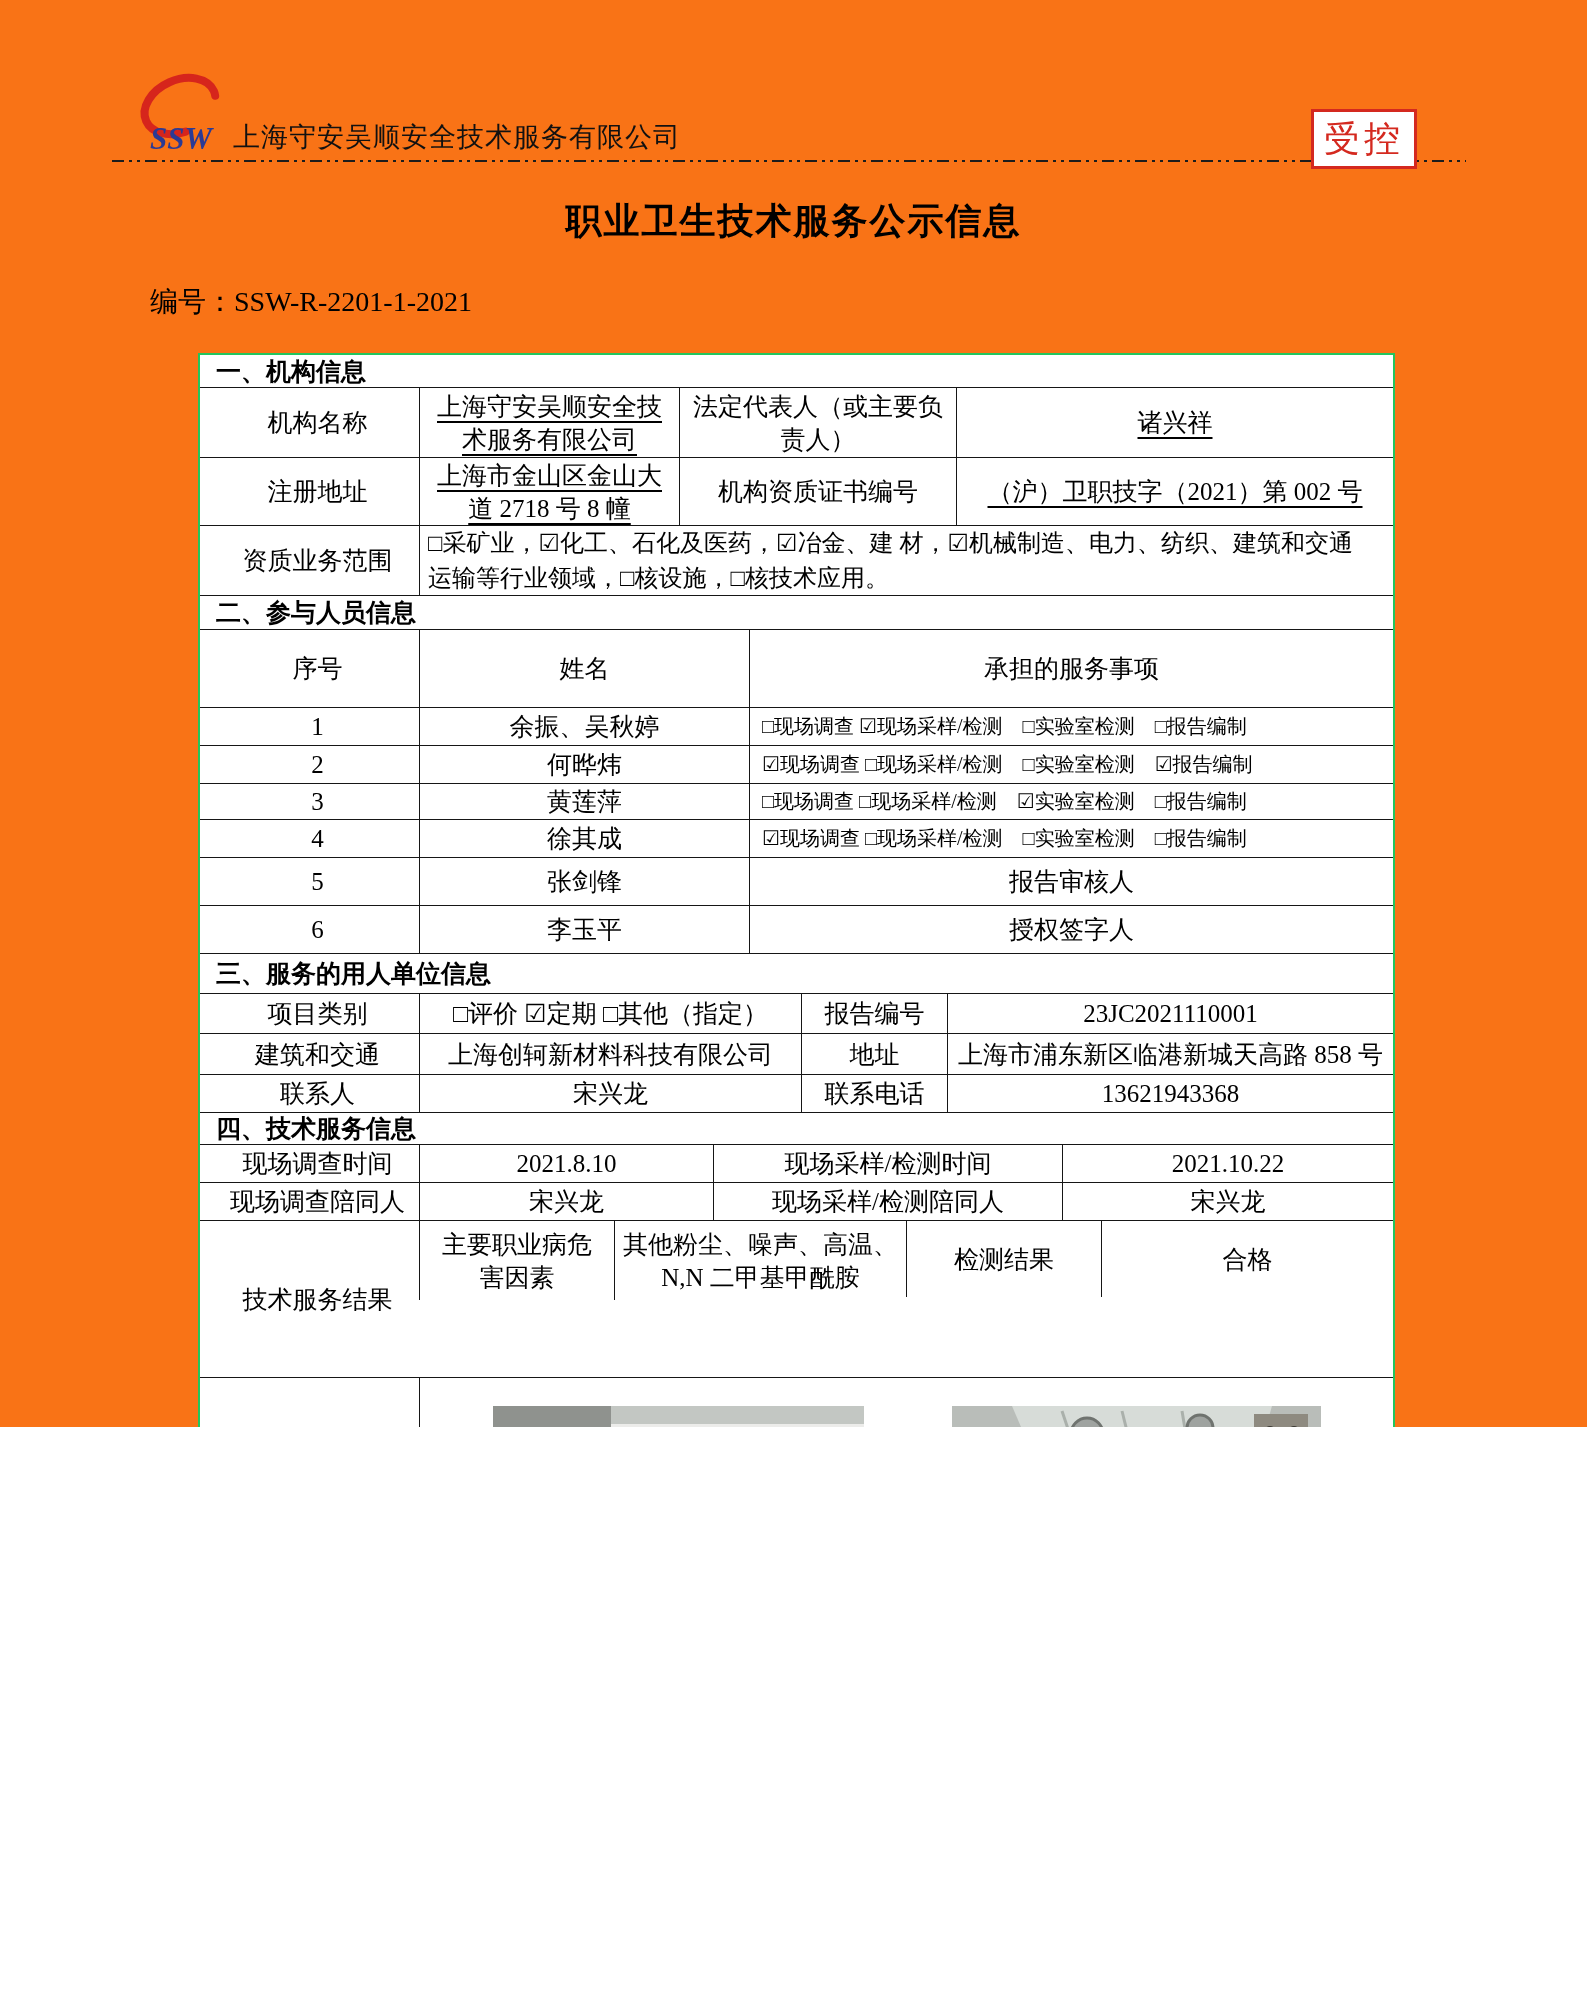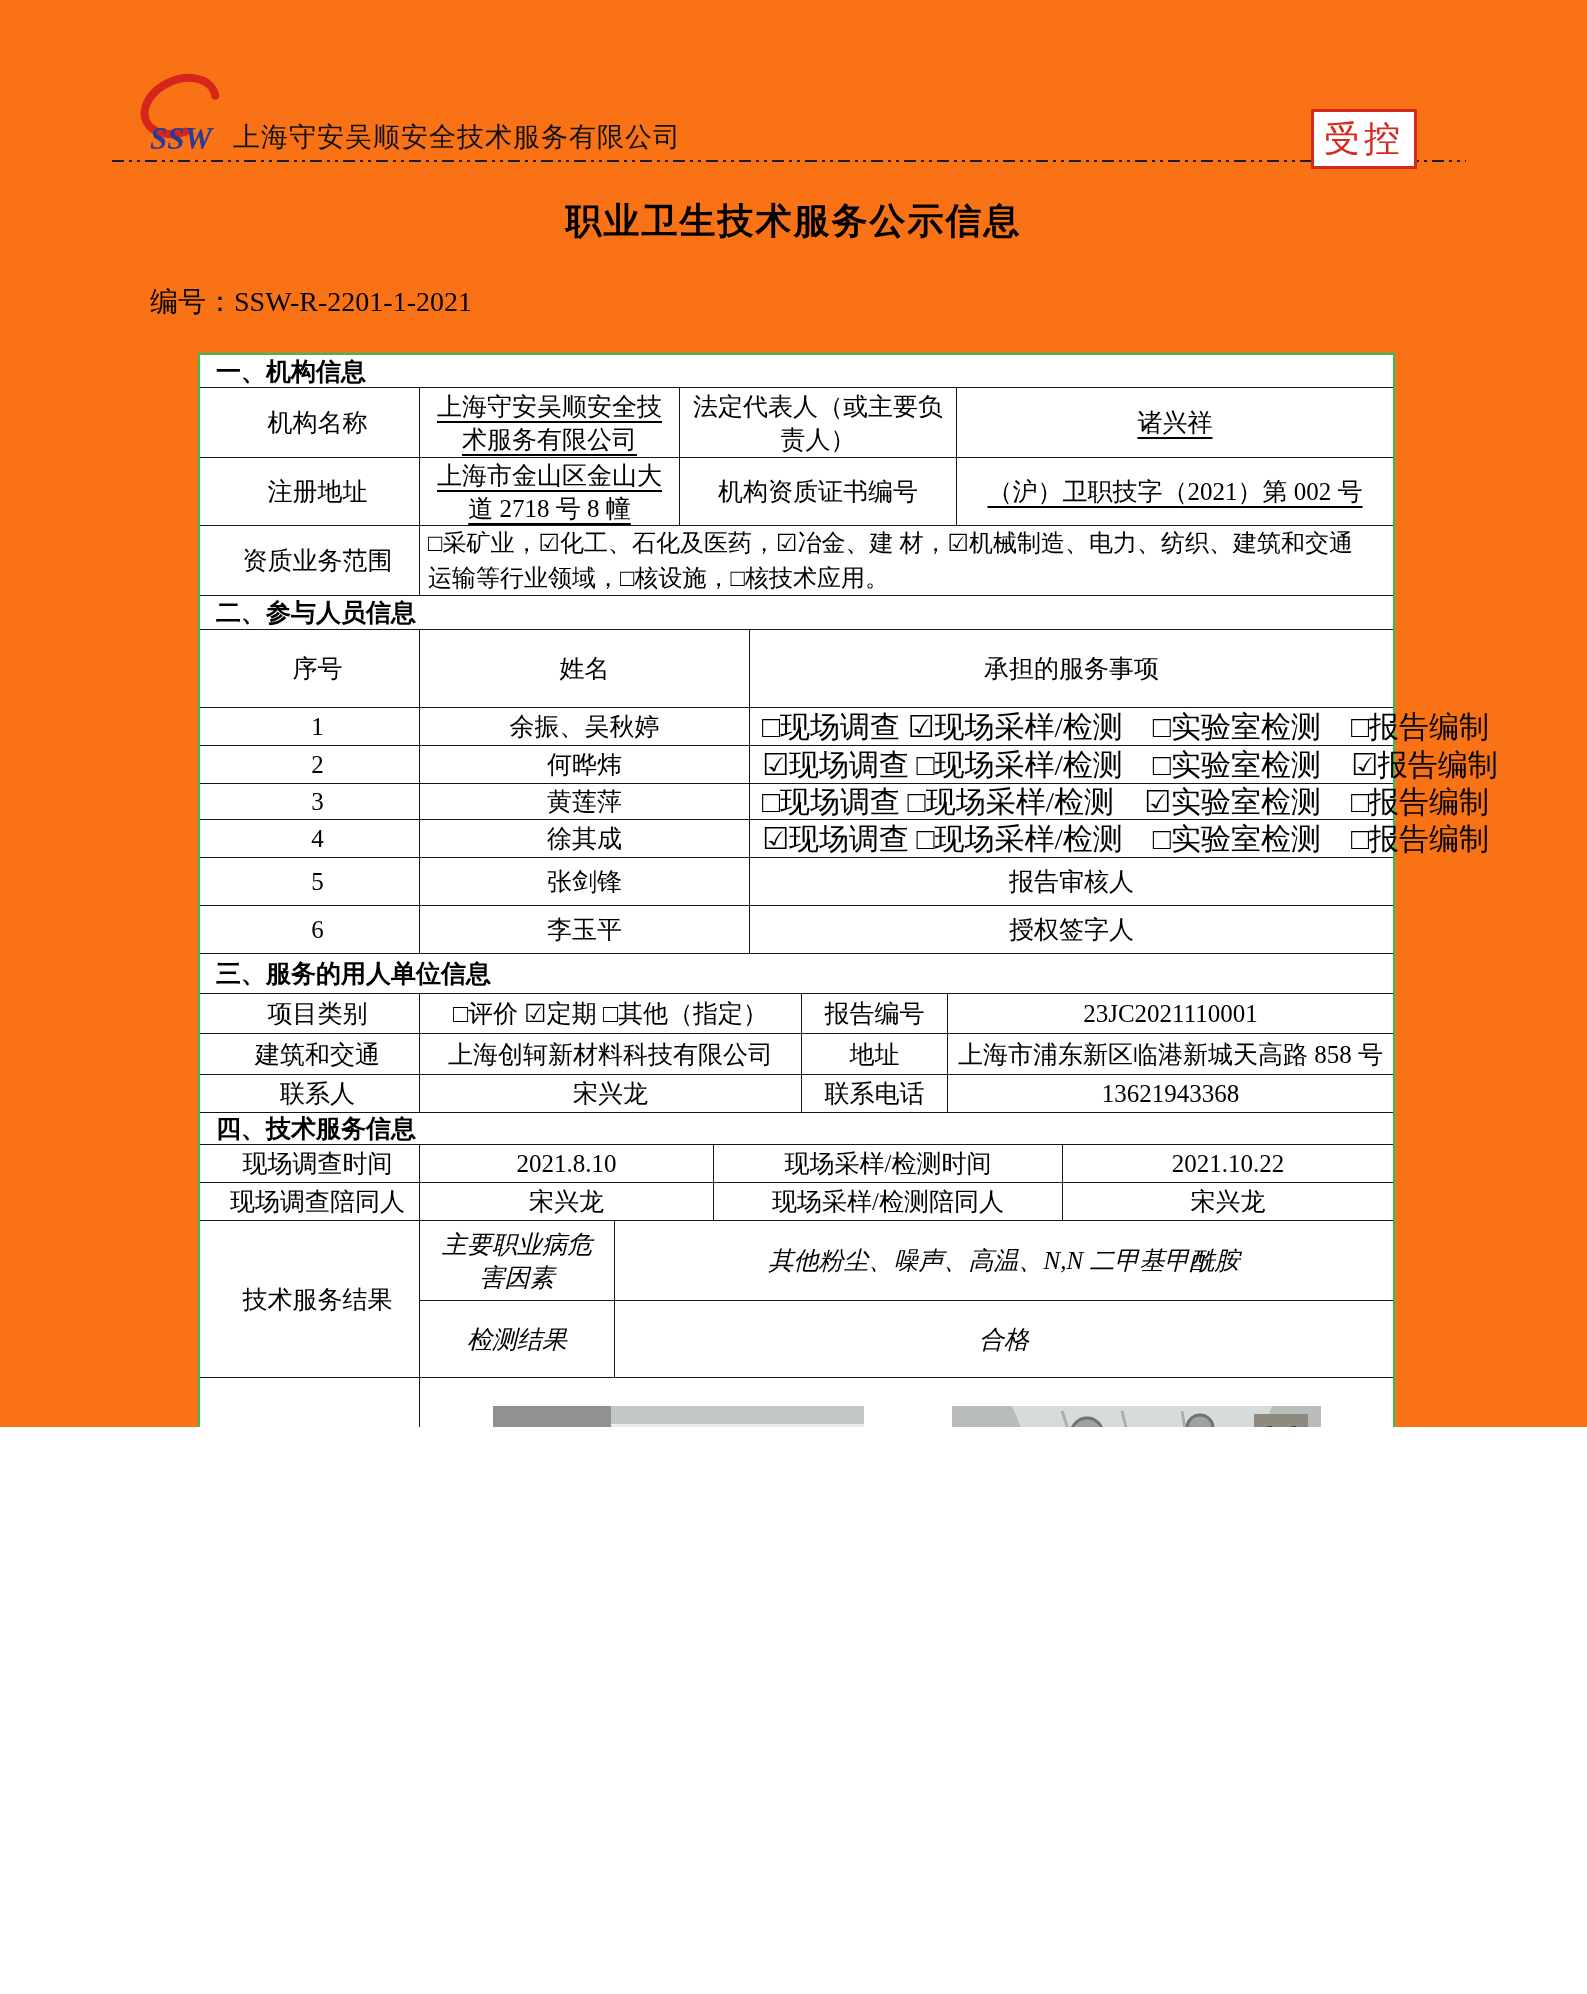--- a/index.html
+++ b/index.html
@@ -14,32 +14,32 @@
   .stamp{position:absolute;left:1311px;top:109px;width:100px;height:54px;border:3px solid #d4291f;
      background:#fff;color:#d4291f;font-size:36px;display:flex;align-items:center;justify-content:center;
      letter-spacing:4px;z-index:5;}
   .title{position:absolute;left:0;top:197px;width:1587px;text-align:center;
      font-size:36px;font-weight:bold;letter-spacing:2px;}
   .doc-no{position:absolute;left:150px;top:283px;font-size:28px;}
   
   .t{position:absolute;left:198px;top:353px;width:1197px;box-sizing:border-box;
      border:2px solid #22c55e;background:#fff;font-size:25px;}
   .row{display:flex;width:100%;}
-  .vstack{display:flex;flex-direction:column;flex:1 1 auto;min-width:0;font-style:italic;}
+  .vstack{display:flex;flex-direction:row;flex:1 1 auto;min-width:0;}
   .cell{box-sizing:border-box;border-left:1px solid #161616;border-top:1px solid #161616;
      display:flex;align-items:center;justify-content:center;text-align:center;
      padding:2px 8px;line-height:1.32;flex:0 0 auto;min-width:0;}
   .nl{border-left:none;padding-left:24px;}
   .nt{border-top:none;}
   .grow{flex:1 1 auto;}
   .sec{justify-content:flex-start;text-align:left;font-weight:bold;padding-left:16px;}
   .leftal{justify-content:flex-start;text-align:left;}
   .u{text-decoration:underline;text-underline-offset:6px;}
   .pre{white-space:pre-line;}
-  .svc{font-size:30px;justify-content:flex-start;text-align:left;white-space:pre;padding-left:12px;}
+  .svc{font-size:20px;justify-content:flex-start;text-align:left;white-space:pre;padding-left:12px;}
   .scope{font-size:24px;line-height:1.45;}
   .photos-cell{align-items:center;justify-content:center;gap:88px;}
   .photo{flex:0 0 auto;display:block;}
 </style>
 </head>
 <body>
 
 <div class="page">
 
   <svg class="logo" viewBox="0 0 98 102">

